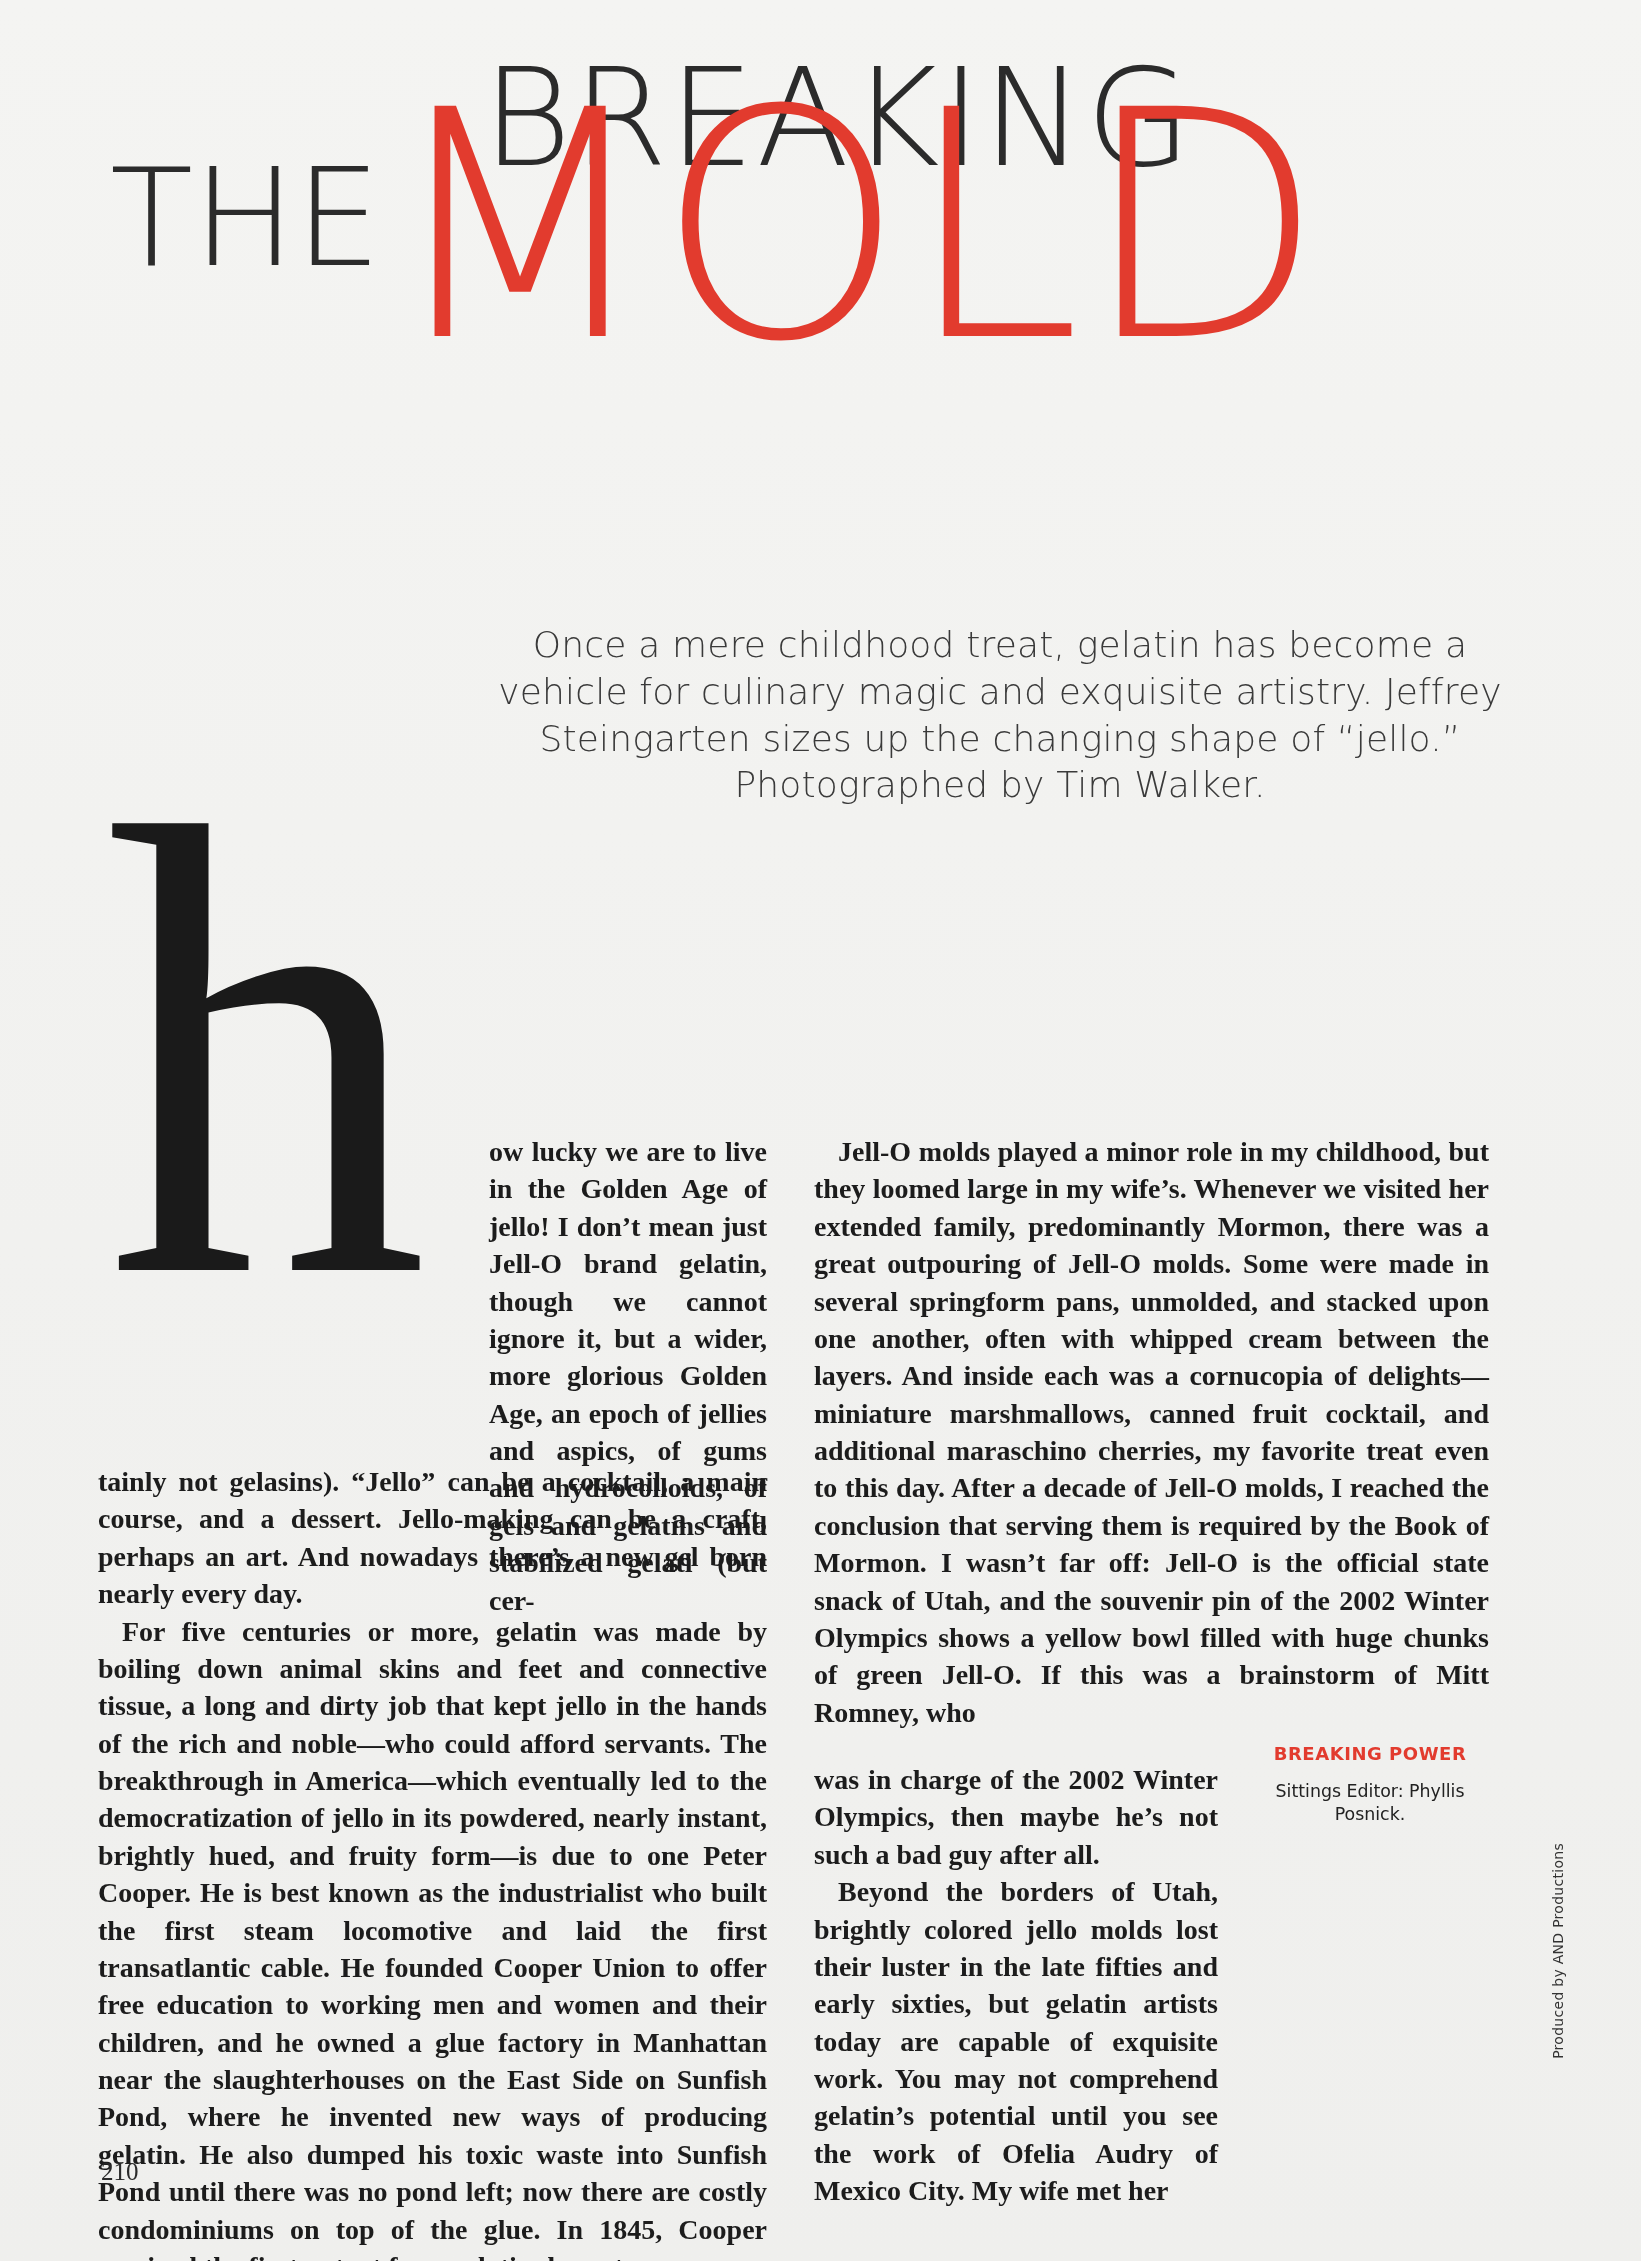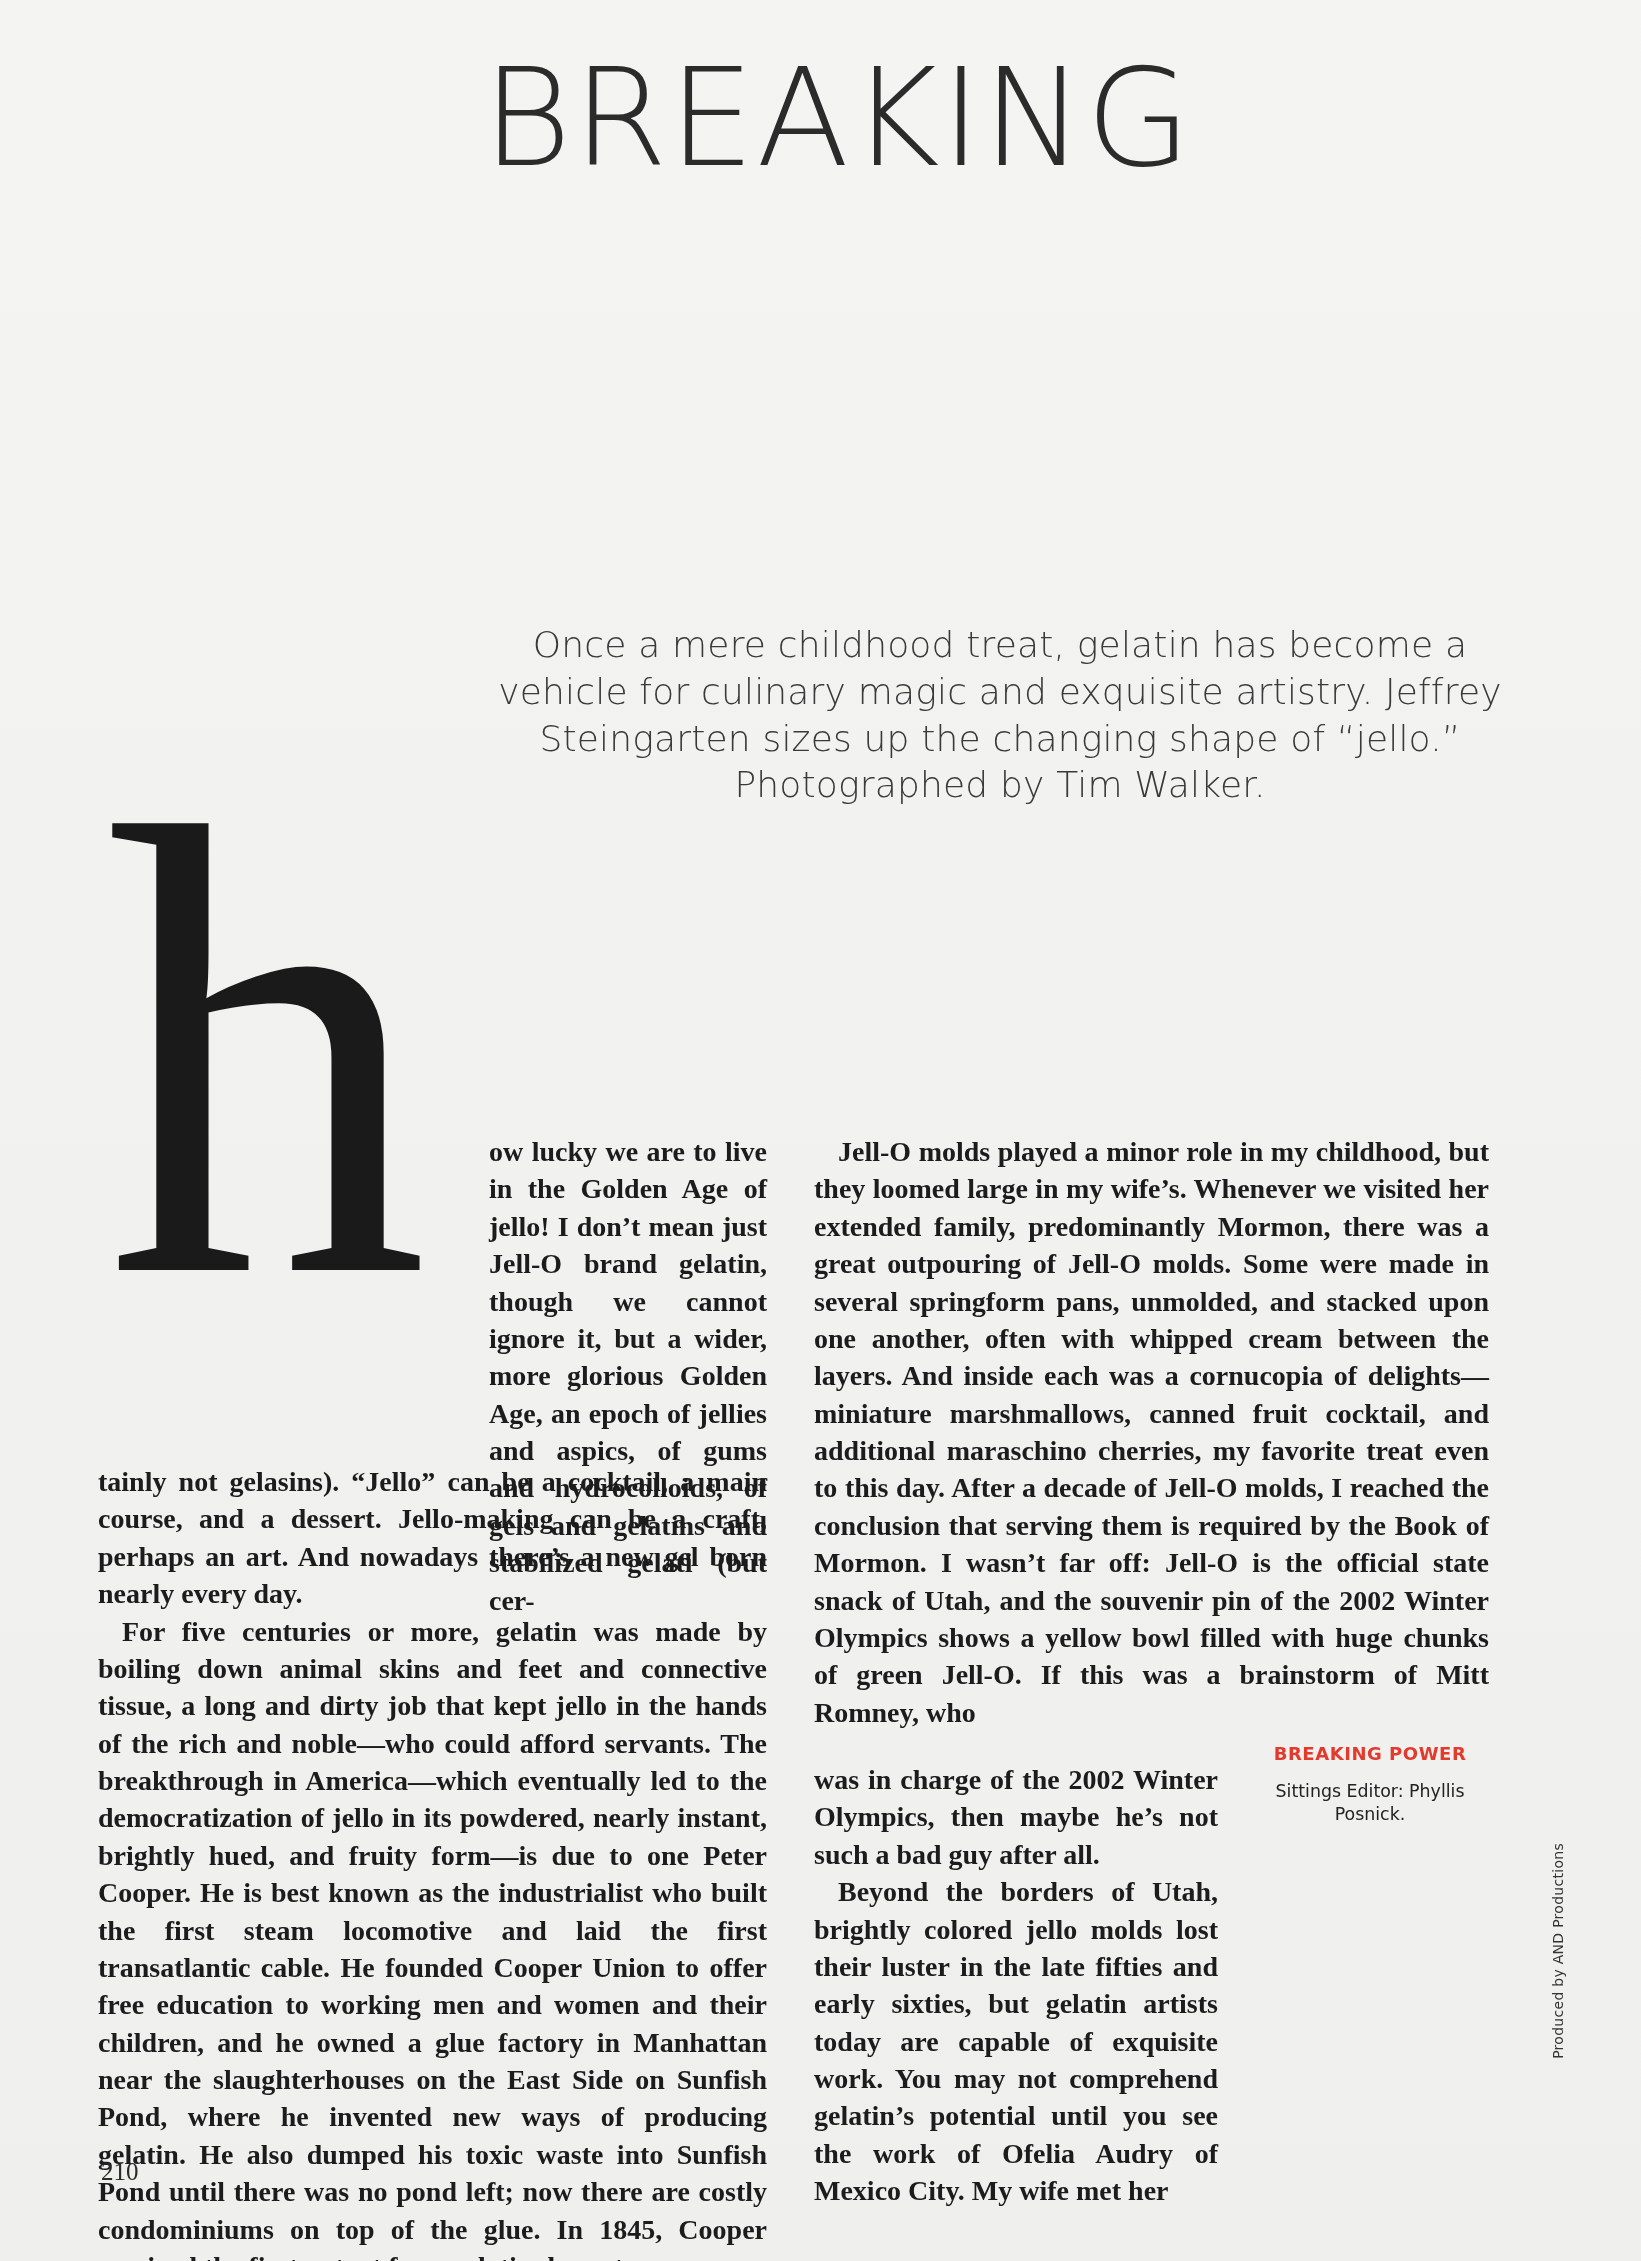--- a/index.html
+++ b/index.html
@@ -175,20 +175,24 @@
     color: #2a2a2a;
   }
 </style>
 </head>
 <body>
 
 <div class="page">
 
   <div class="masthead">
     <div class="headline-line headline-1">BREAKING</div>
+    <div class="headline-row2">
+      <div class="headline-the">THE</div>
+      <div class="headline-mold">MOLD</div>
+    </div>
   </div>
 
   <div class="deck">Once a mere childhood treat, gelatin has become a vehicle for culinary magic and exquisite artistry. Jeffrey Steingarten sizes up the changing shape of “jello.” Photographed by Tim Walker.</div>
 
   <div class="dropcap">h</div>
 
   <div class="col col1-wrap">
     <p class="first">ow lucky we are to live in the Golden Age of jello! I don’t mean just Jell-O brand gelatin, though we cannot ignore it, but a wider, more glorious Golden Age, an epoch of jellies and aspics, of gums and hydrocolloids, of gels and gelatins and stabilized gelati (but cer-</p>
   </div>
 

